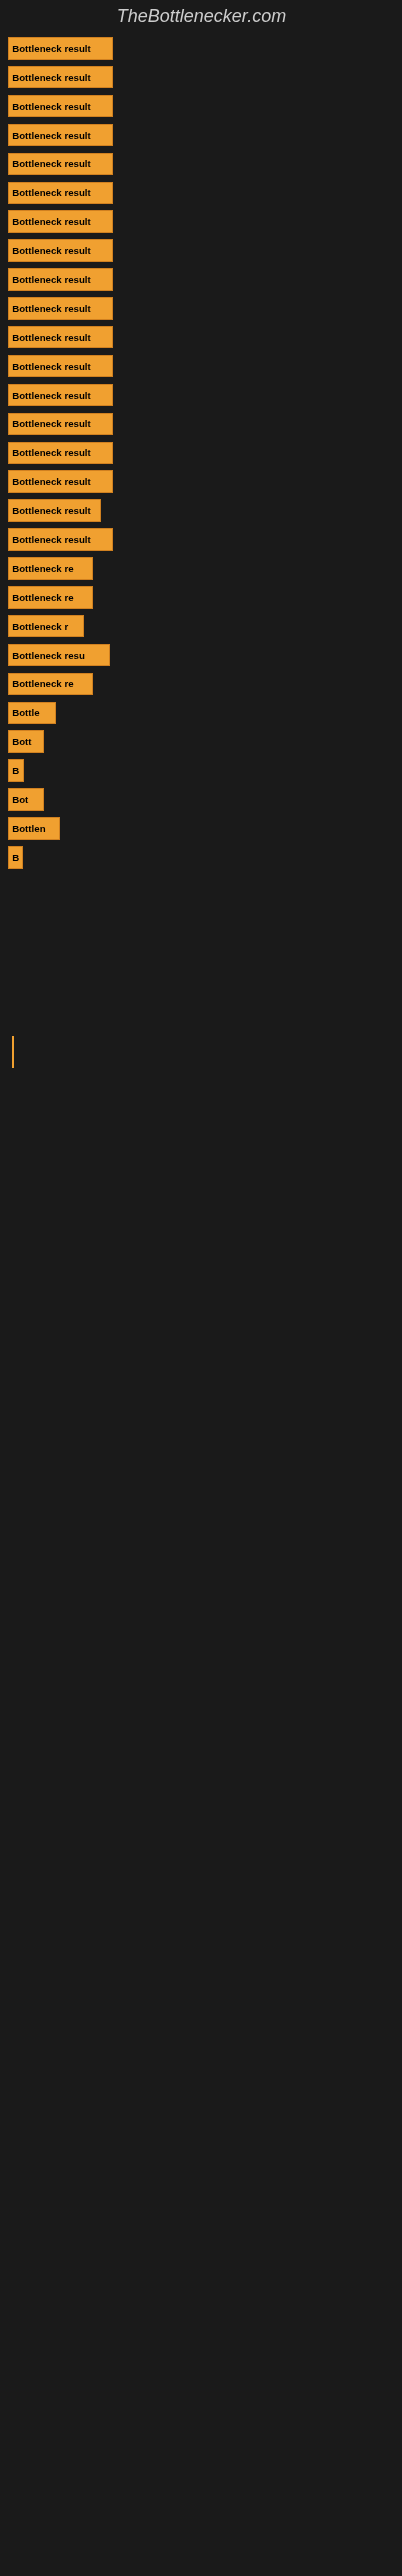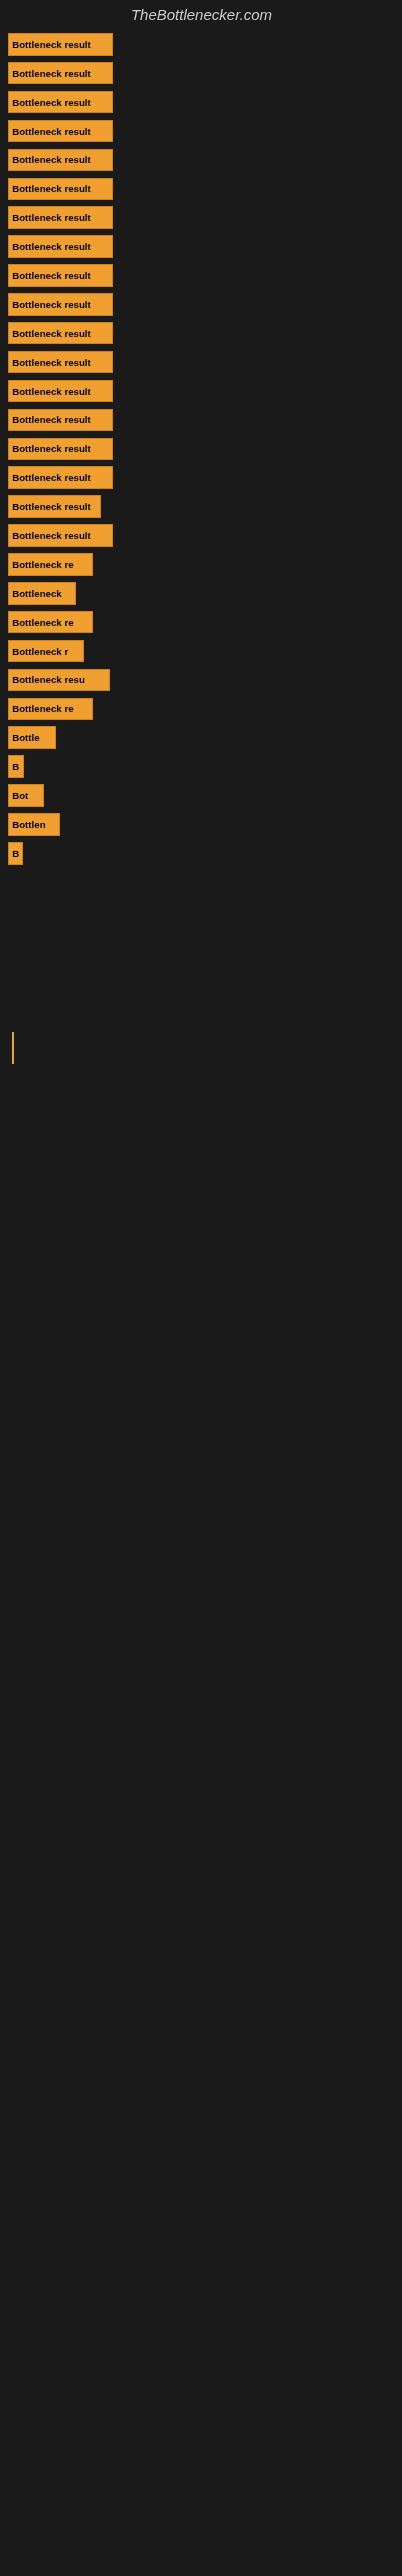--- a/index.html
+++ b/index.html
@@ -12,21 +12,21 @@
       width: 403px;
       min-height: 2576px;
       background-color: #1a1a1a;
       font-family: Arial, sans-serif;
       position: relative;
     }
 
     .site-title {
       text-align: center;
       color: #cccccc;
-      font-size: 15px;
+      font-size: 18px;
       padding: 6.4px 0 9.7px 0;
       font-style: italic;
     }
 
     .bars-container {
       padding: 0 8px;
       display: flex;
       flex-direction: column;
       gap: 0px;
     }
@@ -163,25 +163,20 @@
       <div class="bar" style="width: 105px;">
         <span class="bar-label">Bottleneck result</span>
       </div>
     </div>
     <div class="bar-row">
       <div class="bar" style="width: 85px;">
         <span class="bar-label">Bottleneck re</span>
       </div>
     </div>
     <div class="bar-row">
-      <div class="bar" style="width: 68px;">
-        <span class="bar-label">Bottleneck</span>
-      </div>
-    </div>
-    <div class="bar-row">
       <div class="bar" style="width: 85px;">
         <span class="bar-label">Bottleneck re</span>
       </div>
     </div>
     <div class="bar-row">
       <div class="bar" style="width: 76px;">
         <span class="bar-label">Bottleneck r</span>
       </div>
     </div>
     <div class="bar-row">
@@ -190,20 +185,25 @@
       </div>
     </div>
     <div class="bar-row">
       <div class="bar" style="width: 85px;">
         <span class="bar-label">Bottleneck re</span>
       </div>
     </div>
     <div class="bar-row">
       <div class="bar" style="width: 48px;">
         <span class="bar-label">Bottle</span>
+      </div>
+    </div>
+    <div class="bar-row">
+      <div class="bar" style="width: 36px;">
+        <span class="bar-label">Bott</span>
       </div>
     </div>
     <div class="bar-row">
       <div class="bar" style="width: 16px;">
         <span class="bar-label">B</span>
       </div>
     </div>
     <div class="bar-row">
       <div class="bar" style="width: 36px;">
         <span class="bar-label">Bot</span>

